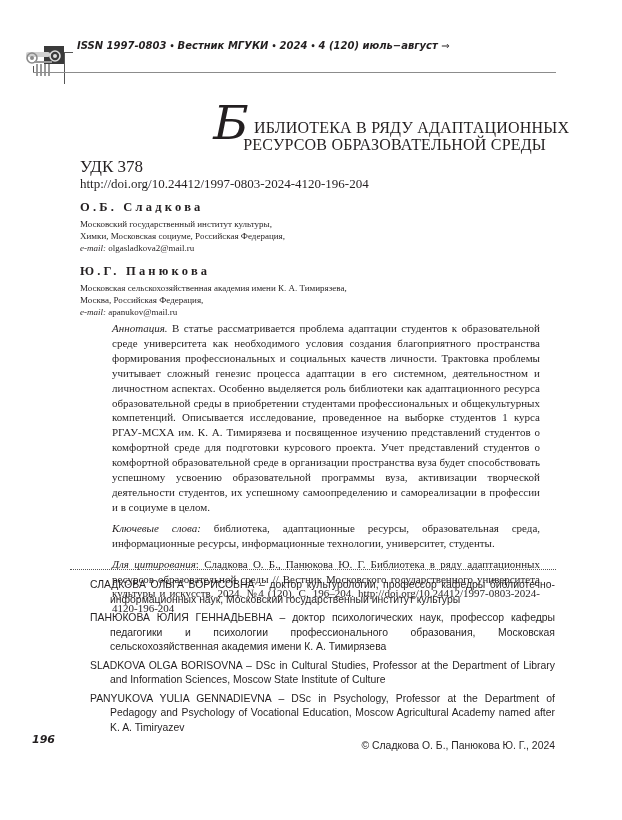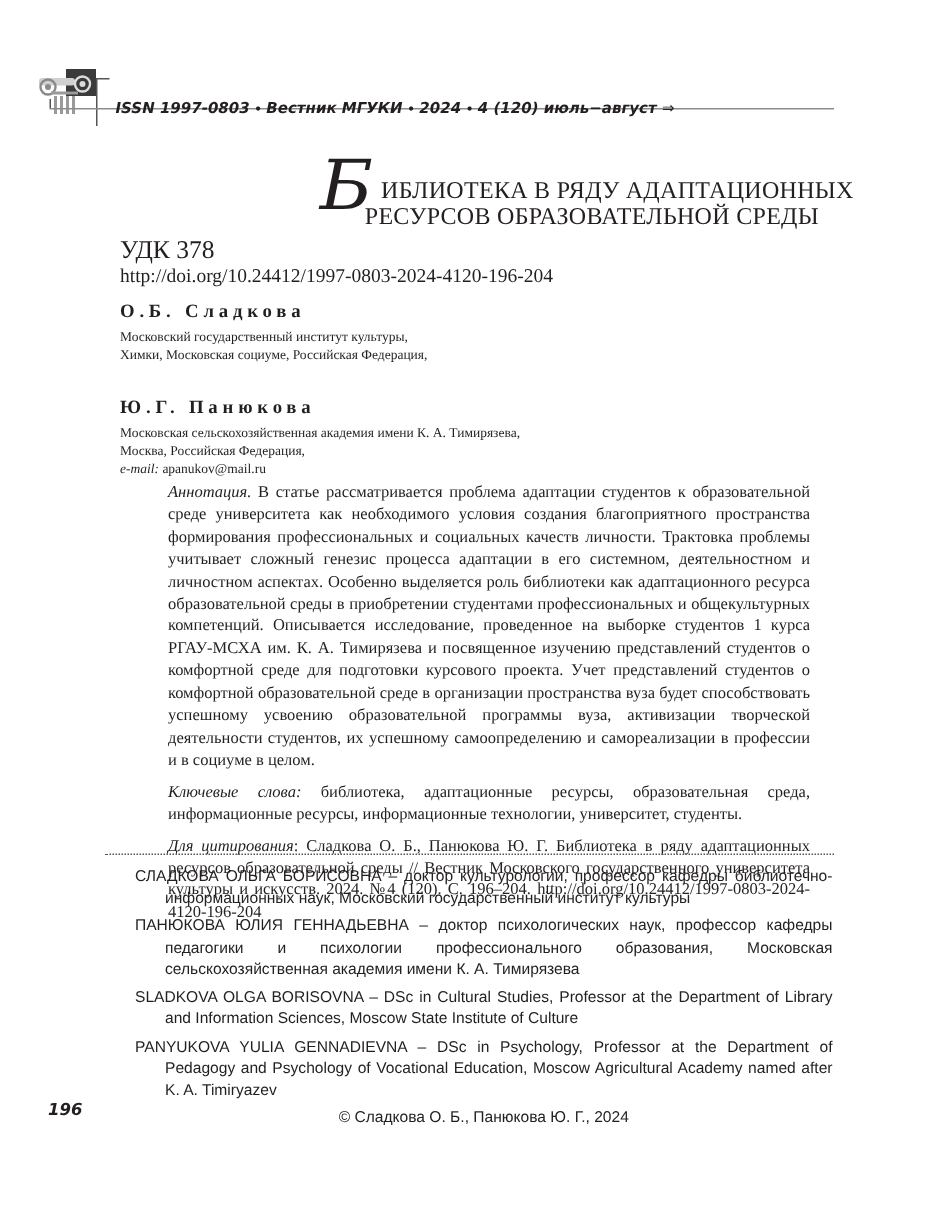--- a/index.html
+++ b/index.html
@@ -5,21 +5,21 @@
     html, body { margin: 0; padding: 0; background: #ffffff; }
     body { width: 622px; height: 820px; position: relative; overflow: hidden; color: #231f20; font-family: "DejaVu Serif", serif; }
     .abs { position: absolute; }
 
     
     .logo { left: 26px; top: 46px; width: 38px; height: 34px; }
     .logo-frame-v { left: 64px; top: 52px; width: 1px; height: 32px; background: #555; }
     .logo-frame-h { left: 64px; top: 52px; width: 9px; height: 1px; background: #555; }
     .logo-base { left: 33px; top: 72px; width: 523px; height: 1px; background: #8c8c8c; }
     .logo-base-l { left: 33px; top: 66px; width: 1px; height: 6px; background: #555; }
-    .header-text { left: 77px; top: 67px; font-family: "DejaVu Sans", sans-serif; font-weight: bold; font-style: italic; font-size: 10px; color: #231f20; white-space: nowrap; }
+    .header-text { left: 77px; top: 40px; font-family: "DejaVu Sans", sans-serif; font-weight: bold; font-style: italic; font-size: 10px; color: #231f20; white-space: nowrap; }
     .header-text .dot { font-size: 8px; margin: 0 3px; }
 
     
     .title-block { left: 214px; top: 100px; width: 340px; height: 54px; }
     .title-drop { position: absolute; left: 0; top: 0; font-family: "DejaVu Serif", serif; font-style: italic; font-size: 46px; line-height: 46px; color: #231f20; transform: scaleX(1.05); }
     .title-line1 { position: absolute; left: 40px; top: 19px; font-family: "Liberation Serif", serif; font-size: 16px; letter-spacing: 0.2px; white-space: nowrap; }
     .title-line2 { position: absolute; right: 8px; top: 36px; font-family: "Liberation Serif", serif; font-size: 16px; letter-spacing: 0.2px; white-space: nowrap; }
 
     .udk { left: 80px; top: 158px; font-family: "Liberation Serif", serif; font-size: 17px; line-height: 17px; }
     .doi { left: 80px; top: 175px; font-family: "Liberation Serif", serif; font-size: 13px; line-height: 17px; }
@@ -33,21 +33,21 @@
     .a2-aff { left: 80px; top: 282px; }
 
     .abstract { left: 112px; top: 321px; width: 428px; font-family: Liberation Serif, serif; font-size: 11px; line-height: 14.9px; text-align: justify; }
     .abstract p { margin: 0 0 6px 0; }
     .lbl { font-style: italic; }
 
     .dots { left: 70px; top: 569px; width: 486px; height: 0; border-top: 1px dotted #555; }
 
     .bios { left: 90px; top: 578px; width: 465px; font-family: Liberation Sans, sans-serif; font-size: 10.4px; line-height: 14.5px; }
     .bio { padding-left: 20px; text-indent: -20px; margin: 0 0 4px 0; text-align: justify; }
-    .copyright { text-align: center; margin-top: 0; }
+    .copyright { text-align: right; margin-top: 0; }
 
     .page-num { left: 32px; top: 733px; font-family: "DejaVu Sans", sans-serif; font-weight: bold; font-style: italic; font-size: 11px; }
   </style>
 </head>
 <body>
 
 <div class="abs logo">
   <svg width="38" height="34" viewBox="0 0 38 34">
     <rect x="18" y="0" width="20" height="18" fill="#3a3a3a"></rect>
     <rect x="0" y="6" width="24" height="5" rx="2" fill="#d0d0d0"></rect>
@@ -78,20 +78,21 @@
   <span class="title-line2">РЕСУРСОВ ОБРАЗОВАТЕЛЬНОЙ СРЕДЫ</span>
 </div>
 
 <div class="abs udk">УДК 378</div>
 <div class="abs doi">http://doi.org/10.24412/1997-0803-2024-4120-196-204</div>
 
 <div class="abs author-name a1-name">О.Б. Сладкова</div>
 <div class="abs author-aff a1-aff">
   <div>Московский государственный институт культуры,</div>
   <div>Химки, Московская социуме, Российская Федерация,</div>
+  <div><i>e-mail:</i> <span>olgasladkova2@mail.ru</span></div>
 </div>
 
 <div class="abs author-name a2-name">Ю.Г. Панюкова</div>
 <div class="abs author-aff a2-aff">
   <div>Московская сельскохозяйственная академия имени К. А. Тимирязева,</div>
   <div>Москва, Российская Федерация,</div>
   <div><i>e-mail:</i> <span>apanukov@mail.ru</span></div>
 </div>
 
 <div class="abs abstract">

